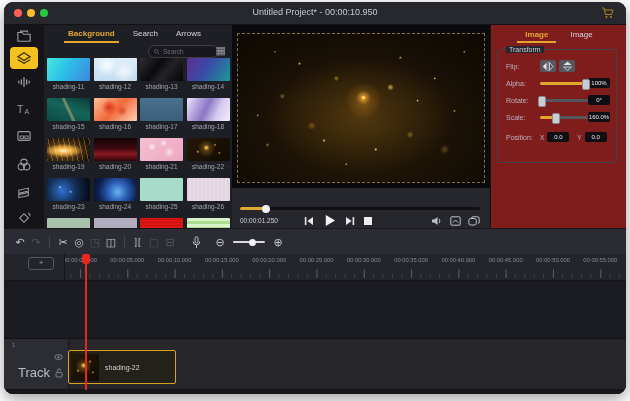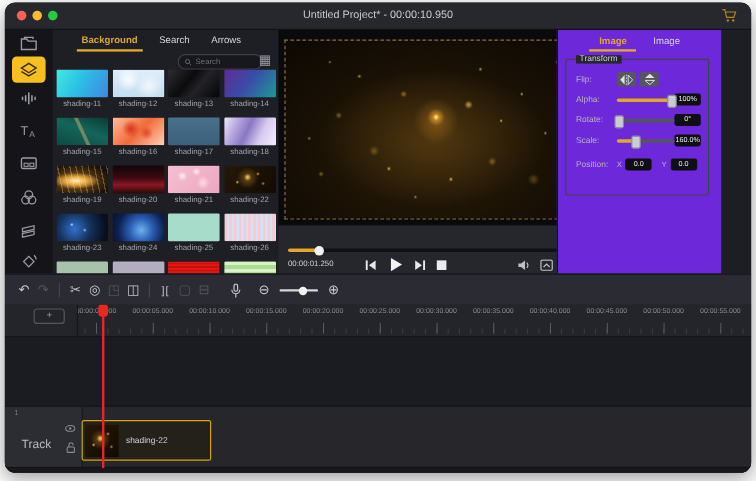--- a/index.html
+++ b/index.html
@@ -62,21 +62,21 @@
       radial-gradient(ellipse 220px 150px at 50% 62%,rgba(84,58,16,.4),transparent 78%);}
   .pcontrols{position:absolute;left:228px;top:186px;width:258px;height:40px;background:#26262d;}
   .seek{position:absolute;left:8px;top:19px;width:240px;height:3px;background:#101014;border-radius:2px;}
   .seek .fill{position:absolute;left:0;top:0;height:3px;background:#e2a72e;border-radius:2px;}
   .seek .handle{position:absolute;top:-2.5px;width:8px;height:8px;border-radius:50%;background:#f2f2f5;}
   .ptime{position:absolute;left:8px;top:29px;font-size:6.5px;color:#cfcfd6;}
   .transport{position:absolute;left:72px;top:26px;display:flex;align-items:center;gap:9px;}
   .stop-sq{width:8px;height:8px;background:#ececf0;display:inline-block;}
   .pright{position:absolute;right:10px;top:28px;display:flex;align-items:center;gap:7px;}
   
-  .props{position:absolute;left:460px;top:23px;width:136px;height:203px;background:#6d28d9;border-left:1px solid #121217;}
+  .props{position:absolute;left:486px;top:23px;width:136px;height:203px;background:#7f1d1d;border-left:1px solid #121217;}
   .prop-tabs{position:absolute;left:0;top:0;width:136px;height:18px;display:flex;gap:22px;justify-content:center;align-items:center;}
   .prop-tab{font-size:8px;color:#d6d6dc;position:relative;}
   .prop-tab.active{color:#e2a72e;font-weight:bold;}
   .prop-tab.active::after{content:"";position:absolute;left:-8px;right:-8px;bottom:-4px;height:2px;background:#e2a72e;}
   .transform-box{position:absolute;left:6px;top:24px;width:118px;height:112px;border:1px solid #41414a;border-radius:2px;}
   .transform-legend{position:absolute;left:8px;top:-4px;background:#26262d;padding:0 3px;font-size:7px;color:#cfcfd6;}
   .prow{position:absolute;left:8px;right:6px;height:12px;display:flex;align-items:center;}
   .plabel{font-size:7px;color:#b6b6bf;width:34px;flex:none;}
   .flipbtn{width:16px;height:12px;background:#56565e;border-radius:2px;margin-right:3px;display:flex;align-items:center;justify-content:center;}
   .sl{position:relative;width:48px;height:3px;background:#55555e;border-radius:2px;flex:none;}
@@ -103,21 +103,21 @@
   .rlabels{position:absolute;left:60px;right:0;top:0;height:12px;overflow:hidden;}
   .rlabel{position:absolute;top:3px;transform:translateX(-50%);font-size:5.8px;color:#8a8a93;white-space:nowrap;}
   .ticks{position:absolute;left:60px;right:0;top:15px;height:9px;
     background-image:linear-gradient(90deg,#5a5a63 0 1px,transparent 1px),linear-gradient(90deg,#3f3f48 0 1px,transparent 1px);
     background-size:47.3px 9px,9.46px 4px;background-position:16px 0,16px 100%;background-repeat:repeat-x;}
   .ruler-head-div{position:absolute;left:60px;top:0;bottom:0;width:1px;background:#141419;}
   .tl-empty{position:absolute;left:0;top:27px;width:622px;height:57px;background:#1b1b22;}
   .track-row{position:absolute;left:0;top:84px;width:622px;height:50px;background:#26262b;border-top:1px solid #111116;border-bottom:1px solid #111116;}
   .track-head{position:absolute;left:0;top:0;width:64px;height:50px;background:#2c2c33;border-right:1px solid #17171c;}
   .track-num{position:absolute;left:8px;top:3px;font-size:6px;color:#7c7c84;}
-  .track-name{position:absolute;left:14px;top:26px;font-size:10px;color:#bcbcc4;}
+  .track-name{position:absolute;left:14px;top:26px;font-size:13px;color:#bcbcc4;}
   .track-eye{position:absolute;right:5px;top:15px;}
   .track-lock{position:absolute;right:5px;top:29px;}
   .clip{position:absolute;left:64px;top:11px;width:106px;height:32px;background:#24211a;border:1.5px solid #d8a21c;border-radius:2px;display:flex;align-items:center;}
   .clip-thumb{width:28px;height:27px;margin-left:2px;border-radius:1px;flex:none;
     background:radial-gradient(circle 4px at 45% 42%,#ffd75e,transparent 75%),
       radial-gradient(circle 2px at 25% 62%,#e8b23a,transparent 80%),
       radial-gradient(circle 2px at 68% 28%,#d89f2f,transparent 80%),
       radial-gradient(circle 2px at 78% 68%,#c08a24,transparent 80%),
       radial-gradient(circle 11px at 45% 45%,rgba(200,140,40,.55),transparent 75%),
       linear-gradient(135deg,#241808 0%,#120b03 100%);}

